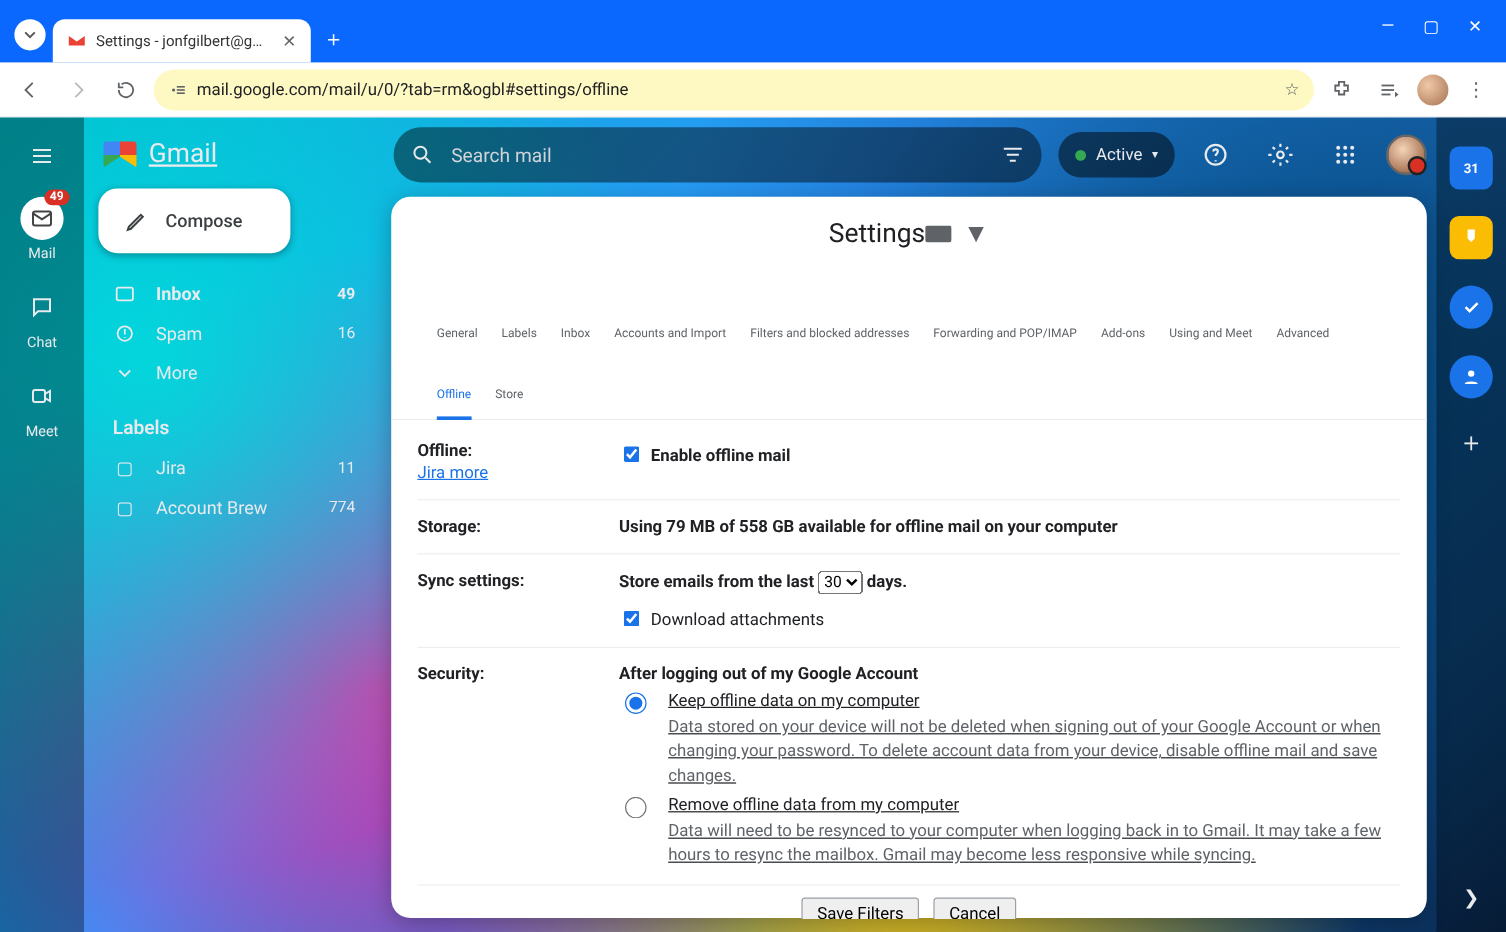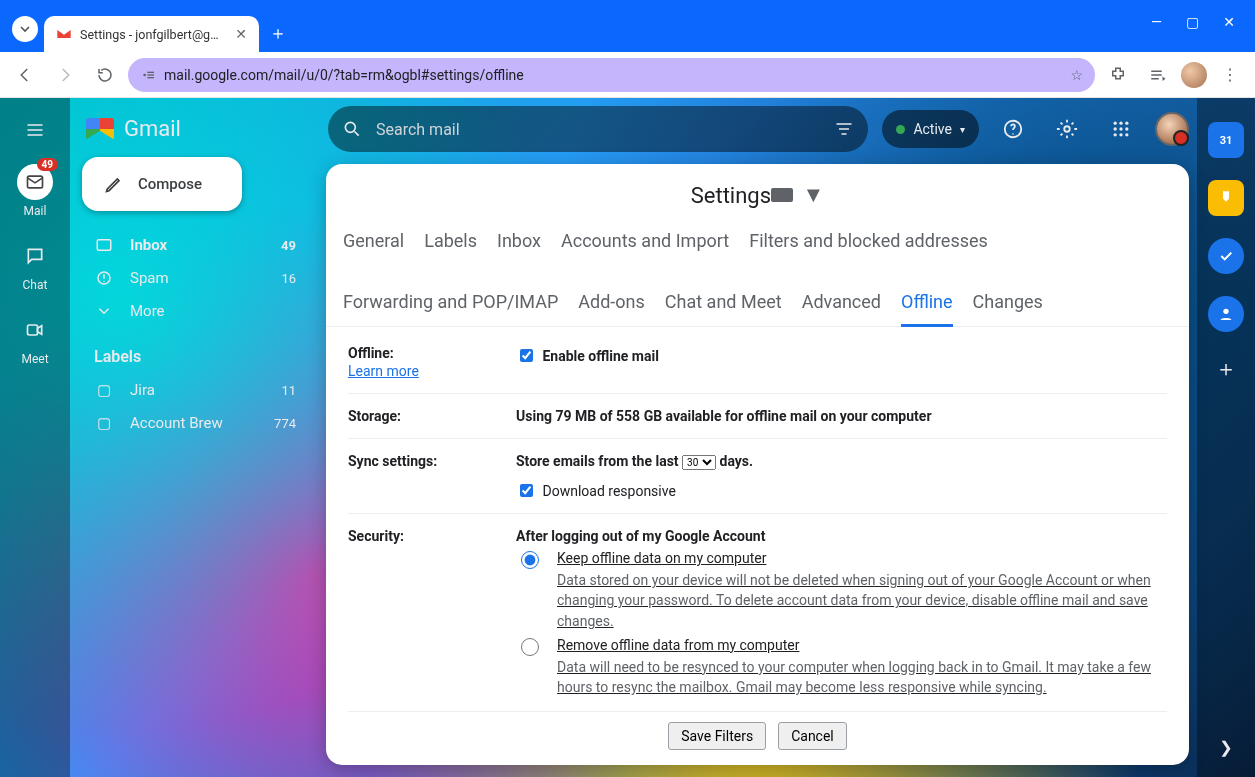--- a/index.html
+++ b/index.html
@@ -20,21 +20,21 @@
   .tab{display:flex;align-items:center;gap:8px;background:#fff;border-radius:10px 10px 0 0;height:36px;padding:0 10px 0 12px;min-width:215px;max-width:215px;margin-bottom:0;position:relative;}
   .tab-favicon{width:16px;height:16px;display:flex;align-items:center;justify-content:center;}
   .tab-title{flex:1 1 auto;font-size:12.5px;color:#333;white-space:nowrap;overflow:hidden;text-overflow:ellipsis;}
   .tab-close{color:#666;font-size:14px;padding:2px;}
   .new-tab{color:#fff;margin:0 0 10px 10px;font-size:18px;line-height:1;}
   .window-controls{position:absolute;right:0;top:0;display:flex;gap:24px;padding:14px 20px 0 0;color:#fff;}
   .window-controls span{font-size:14px;}
   .addr-bar{height:46px;background:#fff;display:flex;align-items:center;padding:0 8px;gap:6px;border-bottom:1px solid #e5e5e5;}
   .ab-btn{width:34px;height:34px;border-radius:17px;display:flex;align-items:center;justify-content:center;color:#5f6368;}
   .ab-btn.disabled{color:#b8bbbe;}
-  .omnibox{flex:1 1 auto;background:#c4b5fd;border-radius:20px;height:34px;display:flex;align-items:center;gap:8px;padding:0 12px;color:#5f6368;font-size:14px;}
+  .omnibox{flex:1 1 auto;background:#fef9c3;border-radius:20px;height:34px;display:flex;align-items:center;gap:8px;padding:0 12px;color:#5f6368;font-size:14px;}
   .omnibox .lock{color:#5f6368;}
   .omnibox .url{flex:1;color:#202124;}
   .omnibox .star{margin-left:auto;}
   .avatar-sm{width:26px;height:26px;border-radius:50%;background:radial-gradient(circle at 35% 35%,#f0c9a8,#a57050);}
   
   .app{position:relative;height:calc(777px - 52px - 46px);background:
     radial-gradient(circle at 10% 30%, rgba(0,220,220,.9), transparent 35%),
     radial-gradient(circle at 25% 70%, rgba(255,30,150,.85), transparent 35%),
     radial-gradient(circle at 60% 90%, rgba(255,200,0,.9), transparent 40%),
     radial-gradient(circle at 85% 30%, rgba(0,70,120,.85), transparent 45%),
@@ -42,21 +42,21 @@
     display:flex;color:#fff;}
   
   .mini-rail{width:70px;background:rgba(0,0,0,.35);display:flex;flex-direction:column;align-items:center;padding:12px 0;gap:8px;}
   .hamburger{width:40px;height:40px;border-radius:20px;display:flex;align-items:center;justify-content:center;color:#e8eaed;}
   .rail-item{display:flex;flex-direction:column;align-items:center;gap:4px;color:#e8eaed;font-size:12px;padding:6px 0;position:relative;width:100%;}
   .rail-icon{width:36px;height:36px;border-radius:18px;display:flex;align-items:center;justify-content:center;background:transparent;}
   .rail-item.active .rail-icon{background:#fff;color:#444;}
   .rail-badge{position:absolute;top:0;right:12px;background:#d93025;color:#fff;border-radius:9px;font-size:10px;padding:1px 5px;font-weight:700;}
   
   .sidebar{width:250px;padding:14px 10px 0 10px;}
-  .gmail-logo{display:flex;align-items:center;gap:10px;padding:4px 8px 16px 6px;font-size:22px;color:#e8eaed;}
+  .gmail-logo{display:flex;align-items:center;gap:10px;padding:4px 8px 16px 6px;font-size:22px;color:#e8eaed;text-decoration:underline;}
   .gmail-logo .logo-dot{width:28px;height:22px;background:
     conic-gradient(from 0deg,#ea4335 0 25%,#fbbc04 0 50%,#34a853 0 75%,#4285f4 0 100%);
     clip-path:polygon(0 0,100% 0,100% 100%,50% 60%,0 100%);
     border-radius:3px;}
   .compose{background:#fff;color:#3c4043;border-radius:16px;height:54px;display:flex;align-items:center;gap:14px;padding:0 22px;font-size:15px;font-weight:500;box-shadow:0 2px 6px rgba(0,0,0,.3);margin:0 6px 18px 2px;width:160px;}
   .nav-list{display:flex;flex-direction:column;gap:1px;}
   .nav-item{display:flex;align-items:center;gap:16px;padding:7px 14px;border-radius:0 18px 18px 0;color:#e8eaed;font-size:15px;}
   .nav-item .count{margin-left:auto;font-size:13px;}
   .nav-item.active{font-weight:700;}
   .nav-icon{width:20px;display:flex;justify-content:center;}
@@ -77,31 +77,31 @@
   .rr-cal{background:#1a73e8;}
   .rr-keep{background:#fbbc04;}
   .rr-tasks{background:#1a73e8;border-radius:50%;}
   .rr-contacts{background:#1a73e8;border-radius:50%;}
   .rr-plus{color:#e8eaed;font-size:22px;}
   .rr-chevron{margin-top:auto;margin-bottom:20px;color:#e8eaed;}
   
   .panel{position:absolute;left:326px;right:66px;top:66px;bottom:12px;background:var(--panel);border-radius:16px;color:var(--text);overflow:hidden;display:flex;flex-direction:column;box-shadow:0 4px 18px rgba(0,0,0,.25);align-items:center;}
   .panel-title{font-size:22px;padding:18px 22px 14px;display:flex;align-items:center;}
   .panel-title .kbd{margin-left:auto;display:flex;align-items:center;gap:4px;color:#5f6368;}
-  .tabs{display:flex;flex-wrap:wrap;gap:20px;padding:0 17px;border-bottom:1px solid #eceff1;font-size:18px;color:var(--text-muted);}
+  .tabs{display:flex;flex-wrap:wrap;gap:20px;padding:0 38px;border-bottom:1px solid #eceff1;font-size:10px;color:var(--text-muted);margin-top:43px;}
   .tabs .t{padding:8px 0 12px;cursor:pointer;}
   .tabs .t.active{color:var(--accent);border-bottom:3px solid var(--accent);margin-bottom:-1px;}
   .panel-body{flex:1;overflow:auto;padding:4px 22px 16px;scrollbar-width:thin;}
   .section{display:flex;gap:28px;padding:14px 0;border-bottom:1px solid #eceff1;font-size:14px;}
   .section:last-of-type{border-bottom:none;}
   .section .k{width:140px;flex:none;font-weight:700;color:var(--text);}
   .section .v{flex:1;color:var(--text);}
   .learn{color:var(--accent);font-weight:400;display:block;margin-top:2px;}
   .chk{accent-color:var(--accent);margin-right:6px;transform:translateY(1px);}
-  select.days{font-size:10px;}
+  select.days{font-size:13px;}
   .bold{font-weight:700;}
   .radio-row{display:flex;gap:15px;align-items:flex-start;margin-top:6px;text-decoration:underline;}
   .radio-row input[type=radio]{width:18px;height:18px;accent-color:var(--accent);margin-top:1px;flex:none;}
   .radio-row .desc{color:var(--text-muted);margin-top:4px;line-height:1.45;}
   .actions{display:flex;justify-content:center;gap:12px;padding:10px 0 4px;}
   .actions button{font-size:14px;padding:5px 12px;background:#efefef;border:1px solid #9aa0a6;border-radius:3px;cursor:pointer;}
   
   svg{display:block;}
 </style>
 </head>
@@ -353,31 +353,31 @@
           </svg>&nbsp;▼</span>
     </div>
     <div class="tabs">
       <span class="t">General</span>
       <span class="t">Labels</span>
       <span class="t">Inbox</span>
       <span class="t">Accounts and Import</span>
       <span class="t">Filters and blocked addresses</span>
       <span class="t">Forwarding and POP/IMAP</span>
       <span class="t">Add-ons</span>
-      <span class="t">Chat and Meet</span>
+      <span class="t">Using and Meet</span>
       <span class="t">Advanced</span>
       <span class="t active">Offline</span>
-      <span class="t">Changes</span>
+      <span class="t">Store</span>
     </div>
 
     <div class="panel-body">
       <div class="section">
         <div class="k">
           <span>Offline:</span>
-          <a href="#" class="learn">Learn more</a>
+          <a href="#" class="learn">Jira more</a>
         </div>
         <div class="v">
           <label>
             <input type="checkbox" class="chk" checked="" style="">
             <span class="bold">Enable offline mail</span>
           </label>
         </div>
       </div>
 
       <div class="section">
@@ -389,21 +389,21 @@
         <div class="k">Sync settings:</div>
         <div class="v">
           <div class="bold">
             <span>Store emails from the last</span>
             <select class="days"><option>30</option></select>
             <span>days.</span>
           </div>
           <div style="margin-top:10px;">
             <label>
               <input type="checkbox" class="chk" checked="" style="">
-              <span>Download responsive</span>
+              <span>Download attachments</span>
             </label>
           </div>
         </div>
       </div>
 
       <div class="section">
         <div class="k">Security:</div>
         <div class="v">
           <div class="bold">After logging out of my Google Account</div>
           <div class="radio-row">

